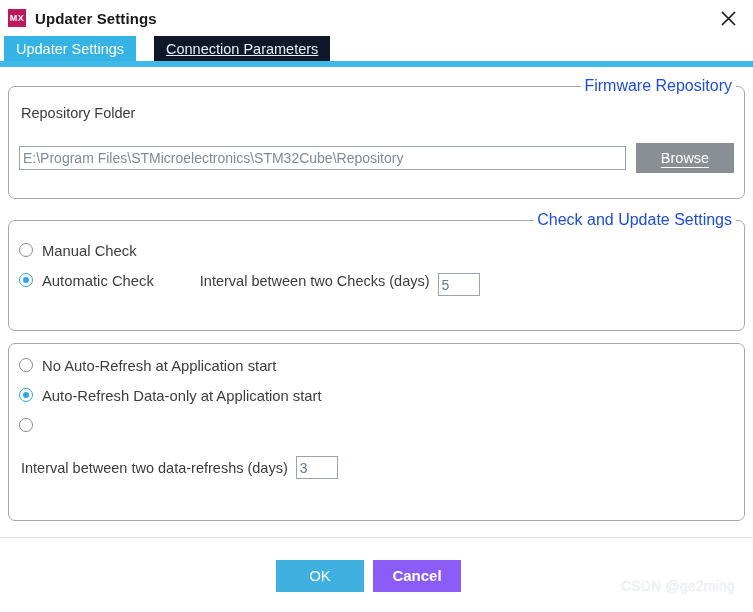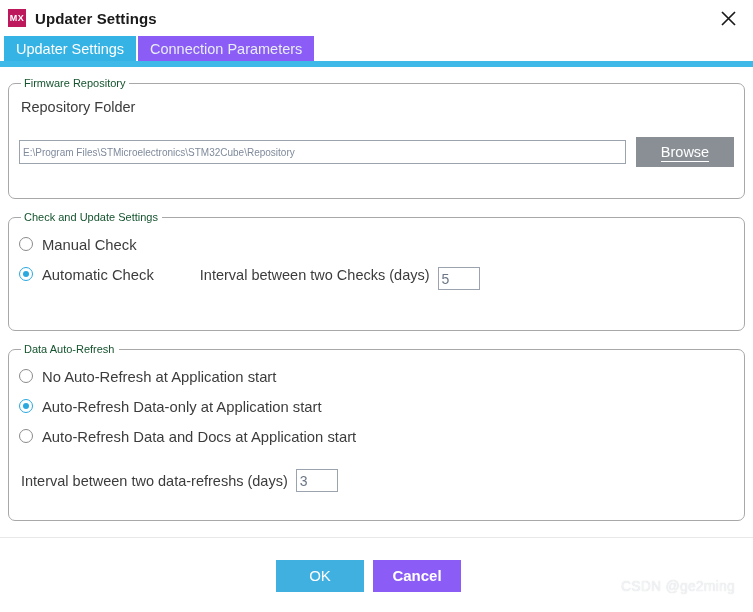--- a/index.html
+++ b/index.html
@@ -72,23 +72,24 @@
     font-size: 14.5px;
     padding: 0 12px;
     cursor: pointer;
     white-space: nowrap;
   }
   .tab.active {
     background: #34b3e4;
     color: #ffffff;
   }
   .tab.inactive {
-    background: #8b5cf6;
+    background: #0f172a;
     color: #e8eef5;
-    margin-left: 2px;
+    margin-left: 18px;
+    text-decoration: underline;
   }
   .tab-underline {
     height: 6px;
     background: #3fb9e8;
     width: 100%;
   }
 
   
   .content {
     padding: 10px 8px 0 8px;
@@ -98,24 +99,25 @@
   }
 
   fieldset.group {
     border: 1px solid #a8a8a8;
     border-radius: 7px;
     margin: 0 0 12px 0;
     padding: 0 10px 10px 10px;
     box-sizing: border-box;
   }
   fieldset.group > legend {
-    font-size: 11px;
-    color: #14532d;
+    font-size: 16px;
+    color: #1d4ed8;
     padding: 0 4px 0 3px;
     margin-left: 2px;
+    text-align: right;
   }
 
   .field-label {
     font-size: 14.5px;
     color: #3c3c3c;
   }
 
   
   .group-repo { height: 122px; position: relative; }
   .repo-label { margin: 10px 0 0 2px; }
@@ -123,21 +125,21 @@
     display: flex;
     align-items: center;
     margin-top: 22px;
   }
   .path-input {
     flex: 1;
     height: 24px;
     border: 1px solid #9aa3ae;
     background: #ffffff;
     font-family: "Liberation Sans", sans-serif;
-    font-size: 10px;
+    font-size: 14px;
     color: #7f8a9b;
     padding: 8px 3px;
     box-sizing: border-box;
     outline: none;
   }
   .browse-btn {
     width: 98px;
     height: 30px;
     margin-left: 10px;
     background: #8a8f96;
@@ -307,35 +309,33 @@
 
     <div class="radio-row">
       <span class="radio checked"></span>
       <span class="radio-label">Automatic Check</span>
       <span class="inline-label">Interval between two Checks (days)</span>
       <input class="num-input" type="text" value="5" style="">
     </div>
   </fieldset>
 
   <fieldset class="group group-refresh">
-    <legend>Data Auto-Refresh</legend>
 
     <div class="radio-row">
       <span class="radio"></span>
       <span class="radio-label">No Auto-Refresh at Application start</span>
     </div>
 
     <div class="radio-row">
       <span class="radio checked"></span>
       <span class="radio-label">Auto-Refresh Data-only at Application start</span>
     </div>
 
     <div class="radio-row">
       <span class="radio"></span>
-      <span class="radio-label">Auto-Refresh Data and Docs at Application start</span>
     </div>
 
     <div class="refresh-interval-row">
       <span class="field-label">Interval between two data-refreshs (days)</span>
       <input class="num-input" type="text" value="3" style="">
     </div>
   </fieldset>
 
 </div>
 

